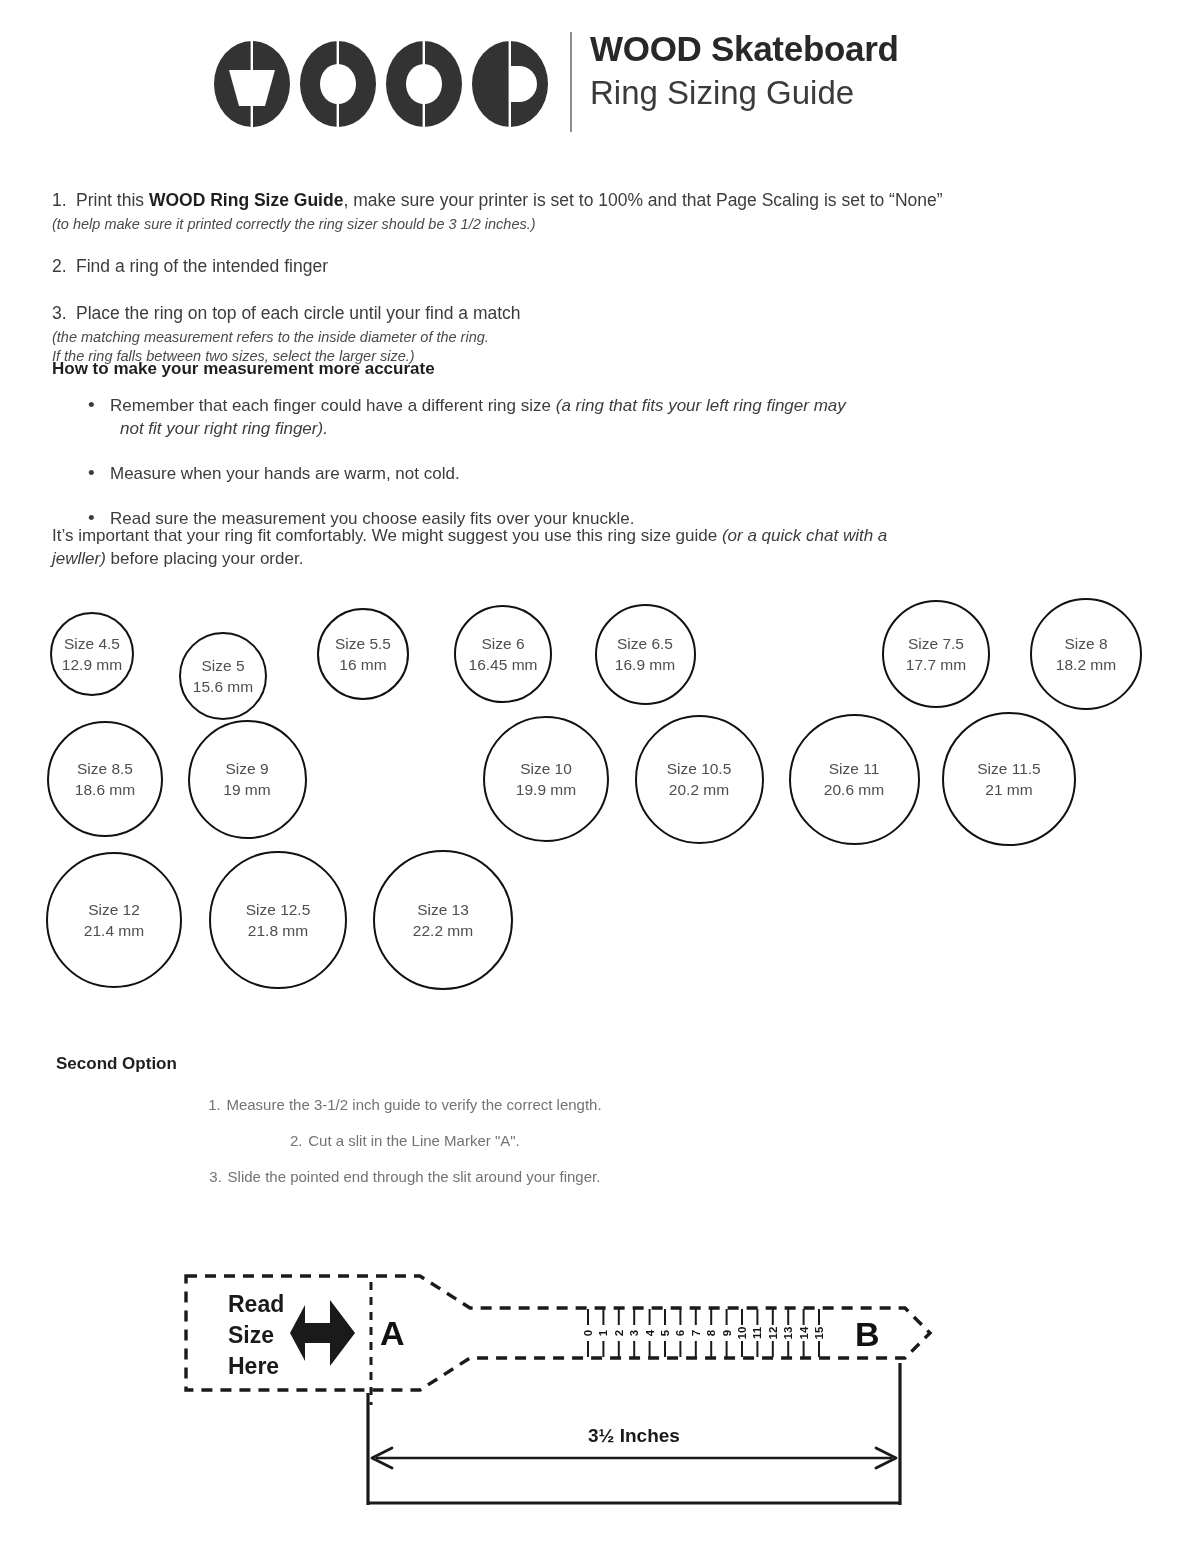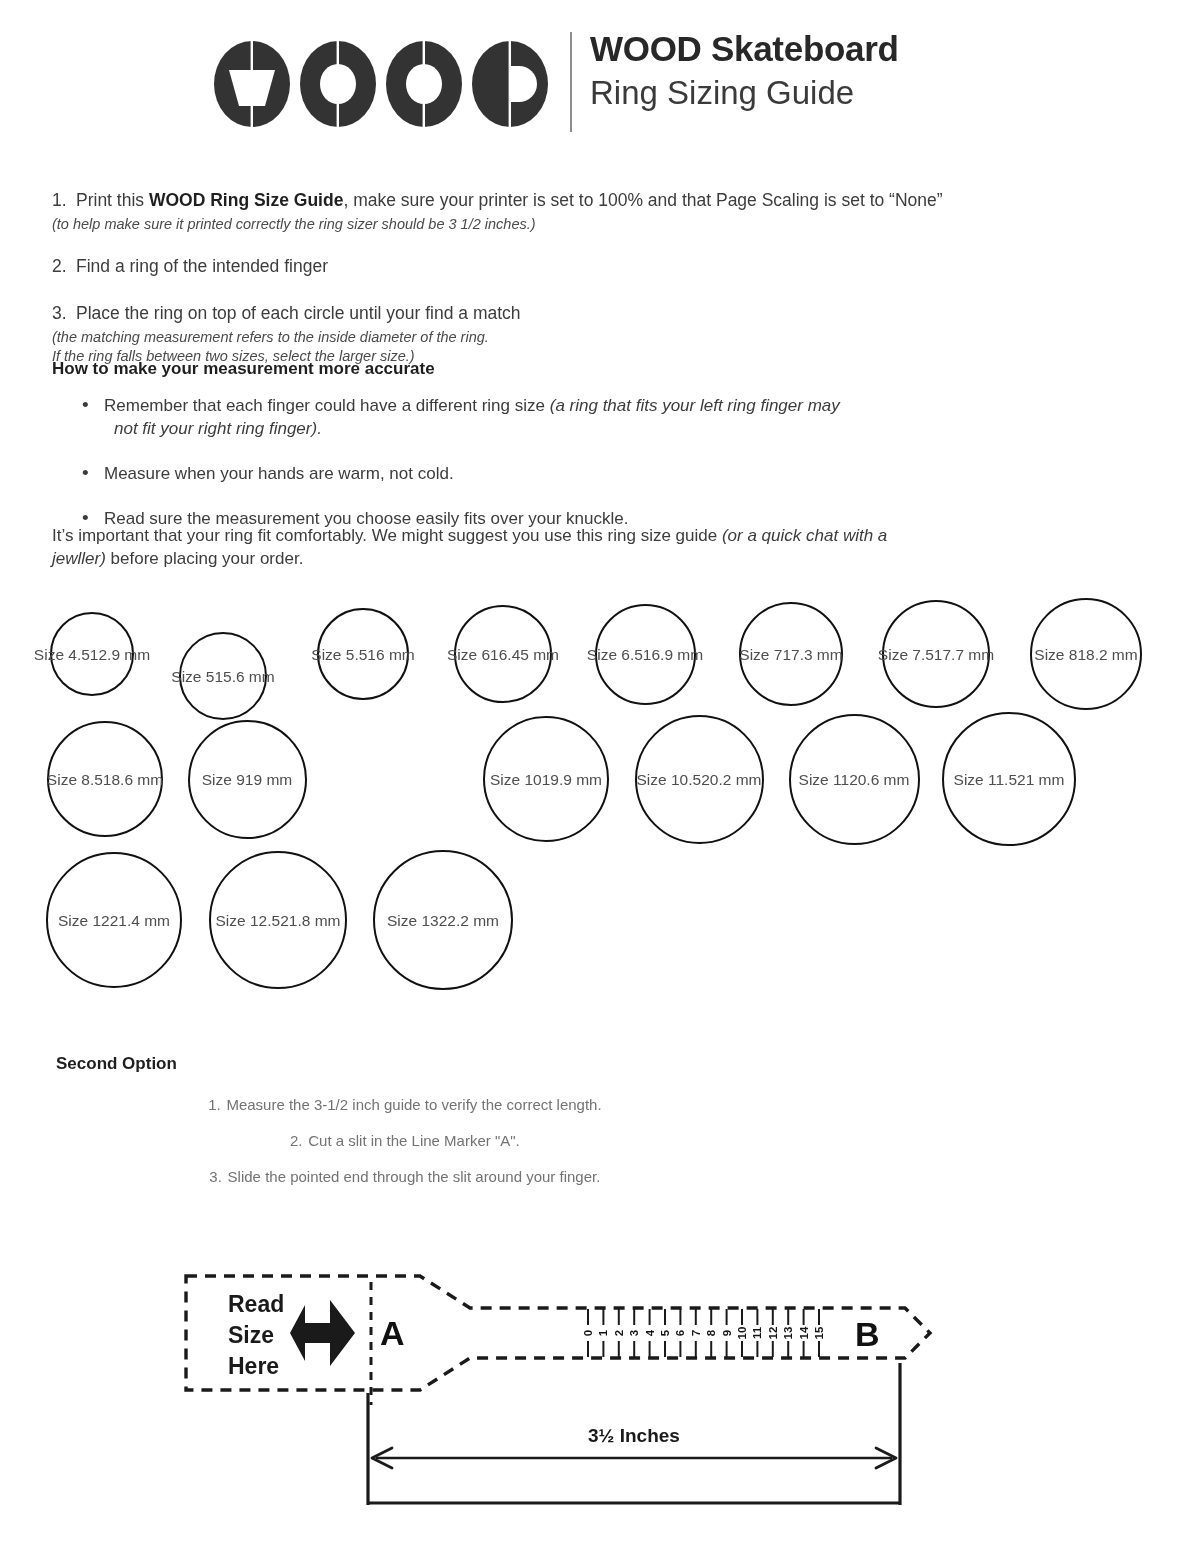--- a/index.html
+++ b/index.html
@@ -86,21 +86,21 @@
 
   #accuracy-heading {
     position: absolute;
     left: 52px; top: 359px;
     font-size: 17px;
     font-weight: bold;
     color: #1f1f1f;
   }
   #bullets {
     position: absolute;
-    left: 78px; top: 394px;
+    left: 84px; top: 394px;
     width: 960px;
   }
   .bullet {
     position: relative;
     padding-left: 26px;
     font-size: 17px;
     line-height: 23px;
     color: #3c3c3c;
     margin-bottom: 22px;
   }
@@ -130,21 +130,21 @@
     left: 0; top: 0;
     width: 1200px; height: 1010px;
     pointer-events: none;
   }
   .ring {
     position: absolute;
     border: 2.6px solid #111111;
     border-radius: 50%;
     box-sizing: border-box;
     display: flex;
-    flex-direction: row;
+    flex-direction: column;
     align-items: center;
     justify-content: center;
     pointer-events: auto;
     background: transparent;
   }
   .ring .rl {
     font-size: 15.5px;
     line-height: 21px;
     color: #4e4e4e;
     white-space: nowrap;
@@ -302,24 +302,20 @@
       <div class="rl">Size 5.5</div>
       <div class="rl">16 mm</div>
     </div>
     <div class="ring" style="width: 98px; height: 98px; left: 454px; top: 605px;">
       <div class="rl">Size 6</div>
       <div class="rl">16.45 mm</div>
     </div>
     <div class="ring" style="width: 101px; height: 101px; left: 594.5px; top: 603.5px;">
       <div class="rl">Size 6.5</div>
       <div class="rl">16.9 mm</div>
-    </div>
-    <div class="ring" style="width: 104px; height: 104px; left: 739px; top: 602px;">
-      <div class="rl">Size 7</div>
-      <div class="rl">17.3 mm</div>
     </div>
     <div class="ring" style="width: 108px; height: 108px; left: 882px; top: 600px;">
       <div class="rl">Size 7.5</div>
       <div class="rl">17.7 mm</div>
     </div>
     <div class="ring" style="width: 112px; height: 112px; left: 1030px; top: 598px;">
       <div class="rl">Size 8</div>
       <div class="rl">18.2 mm</div>
     </div>
     <div class="ring" style="width: 116px; height: 116px; left: 47px; top: 721px;">

